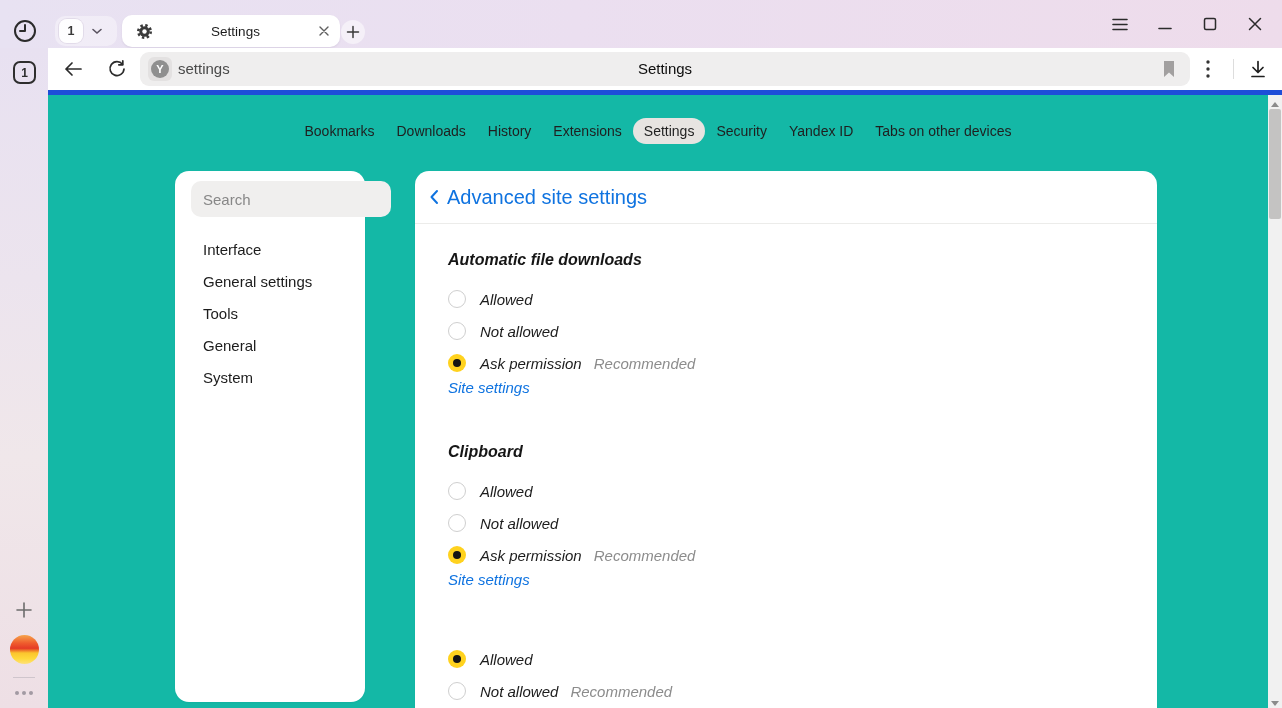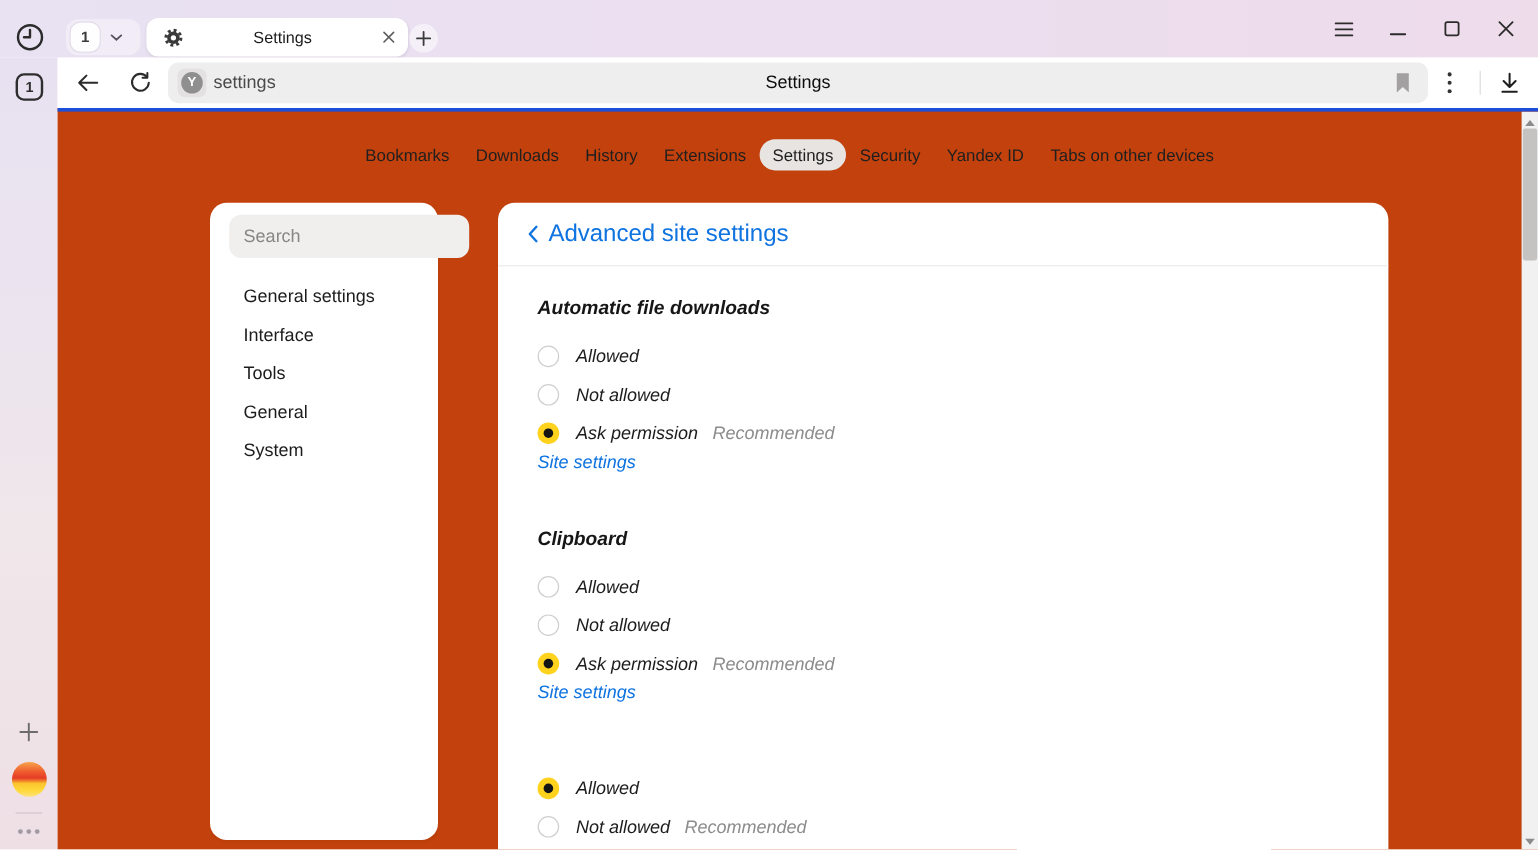--- a/index.html
+++ b/index.html
@@ -49,37 +49,37 @@
   .favicon-circle { width:18px; height:18px; border-radius:50%; background:#8f8f8f; color:#fff; font-size:11px; font-weight:700;
     display:flex; align-items:center; justify-content:center; }
   .url-text { position:absolute; left:38px; top:0; height:34px; line-height:34px; font-size:15px; color:#4a4a4a; }
   .addr-title { position:absolute; left:50%; transform:translateX(-50%); top:0; height:34px; line-height:34px; font-size:15px; color:#0d0d0d; }
   .bookmark-btn { position:absolute; right:10px; top:6px; width:22px; height:22px; display:flex; align-items:center; justify-content:center; }
   .kebab-btn { position:absolute; right:60px; top:7px; width:28px; height:28px; display:flex; align-items:center; justify-content:center; }
   .toolbar-sep { position:absolute; right:48px; top:11px; width:1px; height:20px; background:#ddd; }
   .download-btn { position:absolute; right:10px; top:7px; width:28px; height:28px; display:flex; align-items:center; justify-content:center; }
 
   
-  .content { position:absolute; left:48px; top:90px; width:1234px; height:618px; background:#c2410c;
-    border-top:3px solid #1d4ed8; overflow:hidden; }
+  .content { position:absolute; left:48px; top:90px; width:1234px; height:618px; background:#14b8a6;
+    border-top:5px solid #1d4ed8; overflow:hidden; }
   .settings-nav { position:absolute; left:0; right:14px; top:23px; display:flex; justify-content:center; }
   .nav-item { padding:5px 11px; font-size:14px; color:#1f1f1f; border-radius:15px; white-space:nowrap; cursor:default; }
   .nav-item.active { background:#e7e4e1; }
 
   .left-card { position:absolute; left:127px; top:76px; width:190px; height:531px; background:#fff; border-radius:14px;
     box-shadow:0 1px 2px rgba(0,0,0,.04); }
   .search-input { position:absolute; left:16px; top:10px; width:200px; height:36px; background:#f0efee; border:none;
     border-radius:10px; padding:0 12px; font-size:15px; color:#333; font-family:inherit; outline:none; }
   .search-input::placeholder { color:#878787; }
   .menu-list { position:absolute; left:0; top:63px; width:100%; }
   .menu-item { height:32px; line-height:32px; padding-left:28px; font-size:15px; color:#1c1c1c; cursor:default; }
 
   .right-card { position:absolute; left:367px; top:76px; width:742px; height:640px; background:#fff; border-radius:14px;
     box-shadow:0 1px 2px rgba(0,0,0,.04); }
-  .card-header { height:53px; border-bottom:1px solid #ececea; display:flex; align-items:center; padding-left:24px; }
+  .card-header { height:53px; border-bottom:1px solid #ececea; display:flex; align-items:center; padding-left:14px; }
   .back-chevron { display:flex; margin-right:8px; }
   .card-header-title { font-size:20px; color:#0f73e0; }
   .sections { padding:0 33px; }
   .section-title { font-size:16px; font-weight:700; color:#161616; height:16px; line-height:16px; margin-bottom:8px; }
   .section { margin-top:44px;font-style:italic; }
   .section:first-child { margin-top:28px; }
   .opt-row { height:32px; display:flex; align-items:flex-end; }
   .radio { width:18px; height:18px; border-radius:50%; background:#fff; border:1.5px solid #cfcfcf; flex:0 0 18px; }
   .radio.checked { background:#ffd21e; border:none; position:relative; }
   .radio.checked::after { content:""; position:absolute; left:5px; top:5px; width:8px; height:8px; border-radius:50%; background:#141414; }
@@ -225,22 +225,22 @@
         <div class="nav-item">Extensions</div>
         <div class="nav-item active">Settings</div>
         <div class="nav-item">Security</div>
         <div class="nav-item">Yandex ID</div>
         <div class="nav-item">Tabs on other devices</div>
       </div>
 
     <div class="left-card">
       <input class="search-input" type="text" placeholder="Search" style="">
       <div class="menu-list">
+          <div class="menu-item">Interface</div>
           <div class="menu-item">General settings</div>
-          <div class="menu-item">Interface</div>
           <div class="menu-item">Tools</div>
           <div class="menu-item">General</div>
           <div class="menu-item">System</div>
         </div>
     </div>
 
     <div class="right-card">
       <div class="card-header">
         <span class="back-chevron">
           <svg width="10" height="16" viewBox="0 0 10 16">

